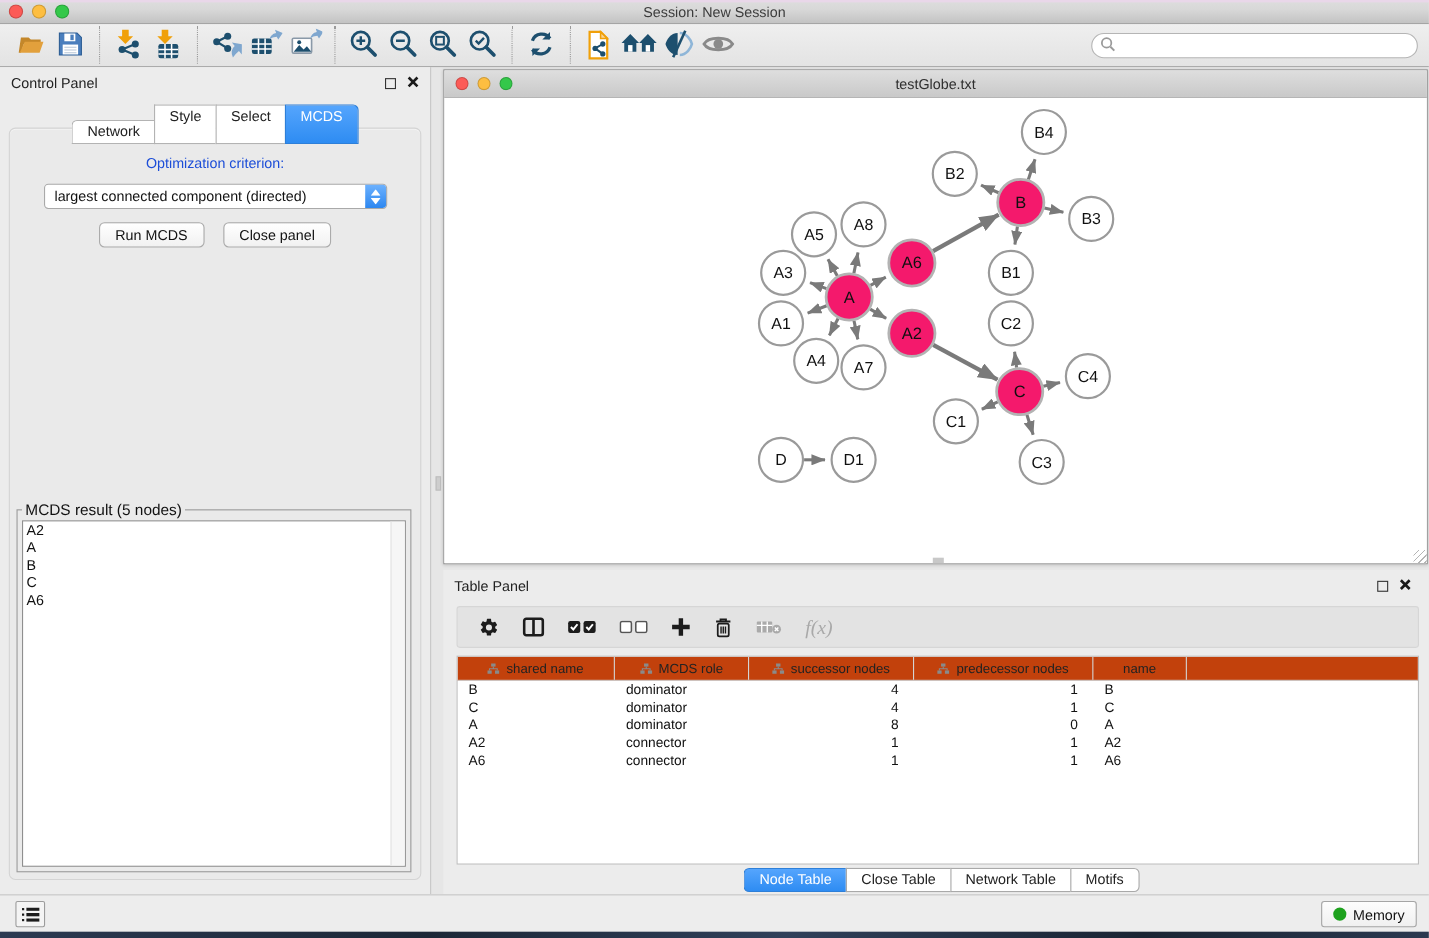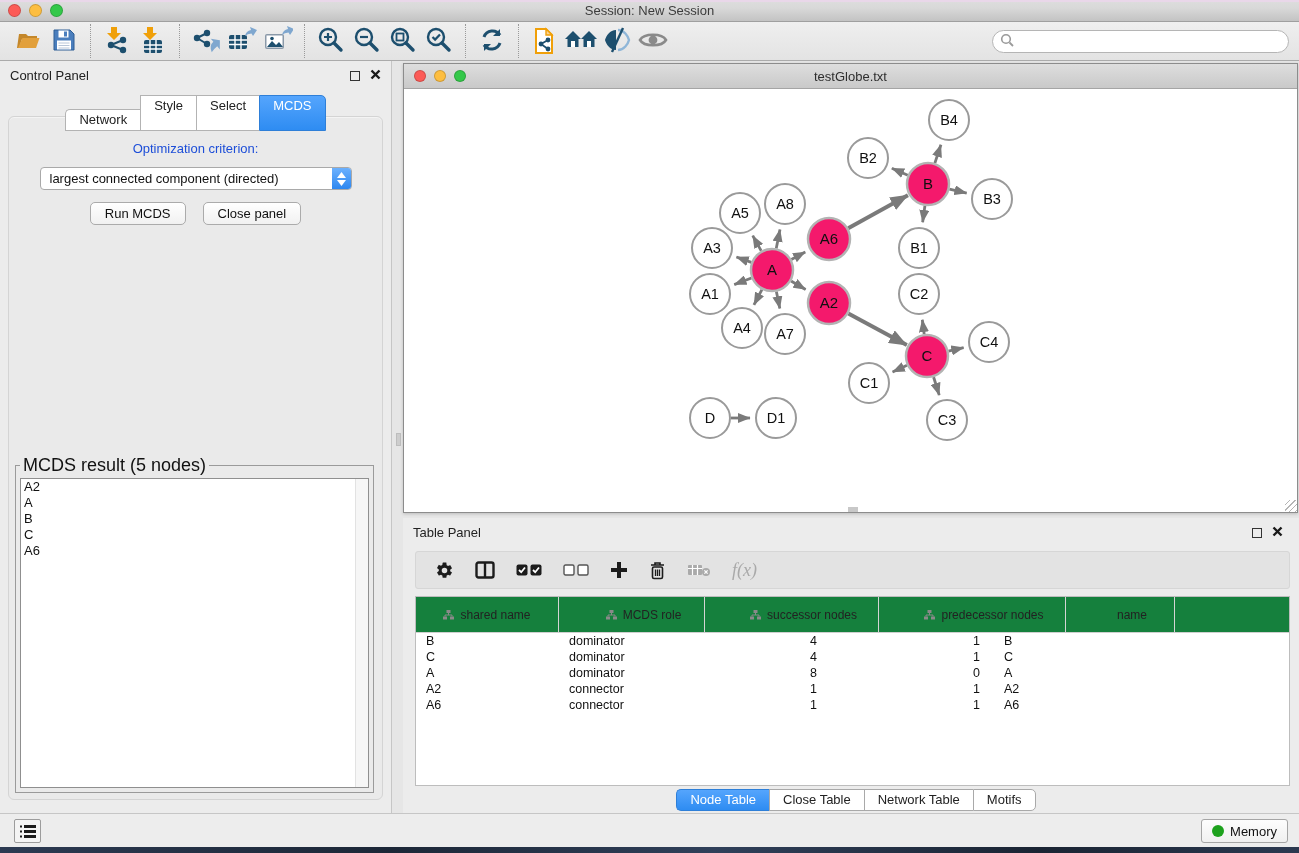--- a/index.html
+++ b/index.html
@@ -42,21 +42,21 @@
   .selectbox { position:relative; margin:11px auto 0; width:312px; height:23px; background:#fff;
     border:1px solid #a9a9a9; border-radius:4px; display:flex; align-items:center;justify-content:space-between; }
   .selectbox .sel-text { flex:1; padding-left:9px; font-size:13px; color:#111; white-space:nowrap; }
   .stepper { width:19px; height:21px; border-radius:0 3px 3px 0; background:linear-gradient(#6cb1fe,#2d87f0);
     display:flex; flex-direction:column; align-items:center; justify-content:center; gap:2px; }
   .btn-row { display:flex; justify-content:center; gap:17px; margin-top:12px; }
   .push-btn { background:linear-gradient(#ffffff,#f1f1f1); border:1px solid #ababab; border-radius:5px;
     font-size:13px; color:#111; padding:2px 14px 3px; height:23px; font-family:"Liberation Sans",sans-serif; }
   .result-box { position:absolute; left:6px; right:8px; top:338px; bottom:6px;
     border:1px solid #9a9a9a; margin:0; padding:0; }
-  .result-box legend { font-size:18px; color:#111; margin-left:4px; padding:0 3px;margin-top:43px; }
+  .result-box legend { font-size:14px; color:#111; margin-left:4px; padding:0 3px;margin-top:43px; }
   .result-list { position:absolute; left:4px; right:4px; top:2px; bottom:4px; background:#fff;
     border:1px solid #8f8f8f; overflow:hidden; }
   .result-scroll { position:absolute; right:0; top:0; bottom:0; width:13px; background:#f6f6f6; border-left:1px solid #e2e2e2; }
   .list-item { font-size:13px; line-height:16px; padding-left:3px; color:#111; }
 
   
   .network-window { position:absolute; left:403px; top:63px; width:895px; height:450px;
     border:1px solid #8c8c8c; background:#fff; box-shadow:0 1px 3px rgba(0,0,0,.18); }
   .nw-titlebar { position:relative; height:25px; background:linear-gradient(#dedede,#c9c9c9);
     border-bottom:1px solid #a5a5a5; display:flex; align-items:center; justify-content:center; }
@@ -69,21 +69,21 @@
     background:repeating-linear-gradient(135deg, transparent 0 3px, #b5b5b5 3px 4px); }
   .divider-handle { position:absolute; left:396px; top:433px; width:5px; height:13px; background:#cdcdcd; border:1px solid #bdbdbd; }
 
   
   .table-panel { position:absolute; left:403px; top:518px; width:896px; height:295px; background:#ececec; }
   .tp-toolbar { position:absolute; left:12px; right:9px; top:33px; height:38px; background:#e3e3e3;
     border:1px solid #d6d6d6; border-radius:3px; display:flex; align-items:center; gap:21px; padding-left:19px; }
   .tp-tool { display:flex; align-items:center; justify-content:center; }
   .fx { font-family:"Liberation Serif", serif; font-style:italic; font-size:18px; color:#a9a9a9; }
   .node-table { position:absolute; left:12px; right:9px; top:78px; height:190px; background:#fff; border:1px solid #bdbdbd; overflow:hidden; }
-  .thead { display:flex; height:36px; background:#15803d; border-bottom:1px solid #cfcfcf;gap:24px; }
+  .thead { display:flex; height:22px; background:#c2410c; border-bottom:1px solid #cfcfcf; }
   .th { display:flex; align-items:center; justify-content:center; gap:6px; font-size:12px; color:#222; border-right:1px solid #d4d4d4; }
   .c0 { width:143px; } .c1 { width:122px; } .c2 { width:150px; } .c3 { width:163px; } .c4 { width:85px; }
   .trow { display:flex; height:16px; }
   .tcell { font-size:12.5px; line-height:16px; color:#111; padding-left:10px; overflow:hidden; white-space:nowrap; }
   .tcell.right { text-align:right; padding-right:14px; padding-left:0; }
   .tp-tabs { position:absolute; left:10px; right:0; top:271px; display:flex; justify-content:center; }
   .tp-tab { background:#fff; border:1px solid #a9a9a9; border-right:none; padding:2px 13px 3px; font-size:13px; color:#222; }
   .tp-tab:first-child { border-radius:5px 0 0 5px; }
   .tp-tab:last-child { border-right:1px solid #a9a9a9; border-radius:0 5px 5px 0; }
   .tp-tab.selected { background:linear-gradient(#55a5fd,#2e8cf2); color:#fff; border-color:#2e7fd8; }

